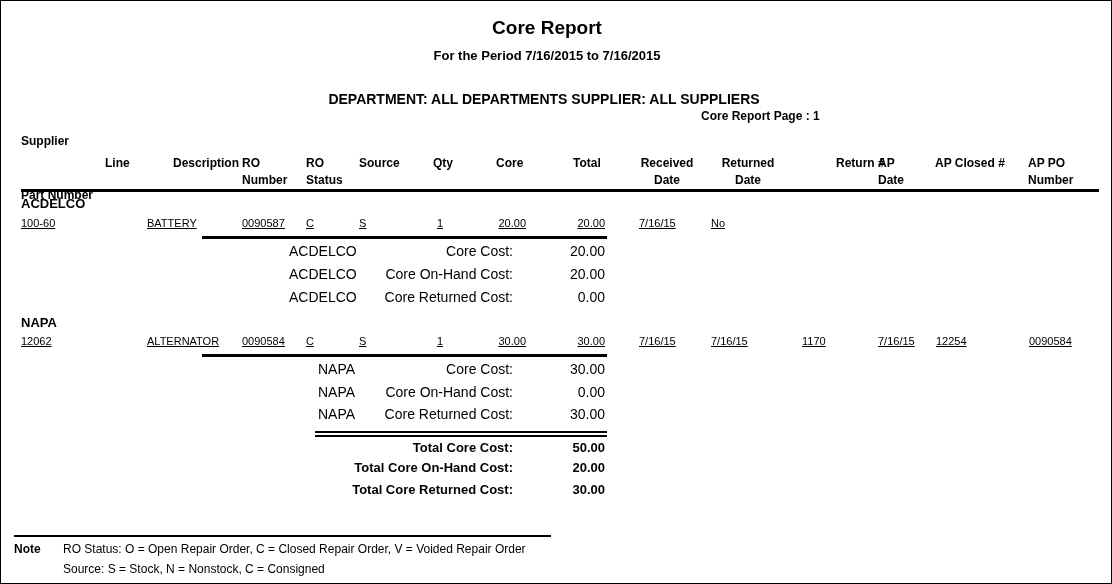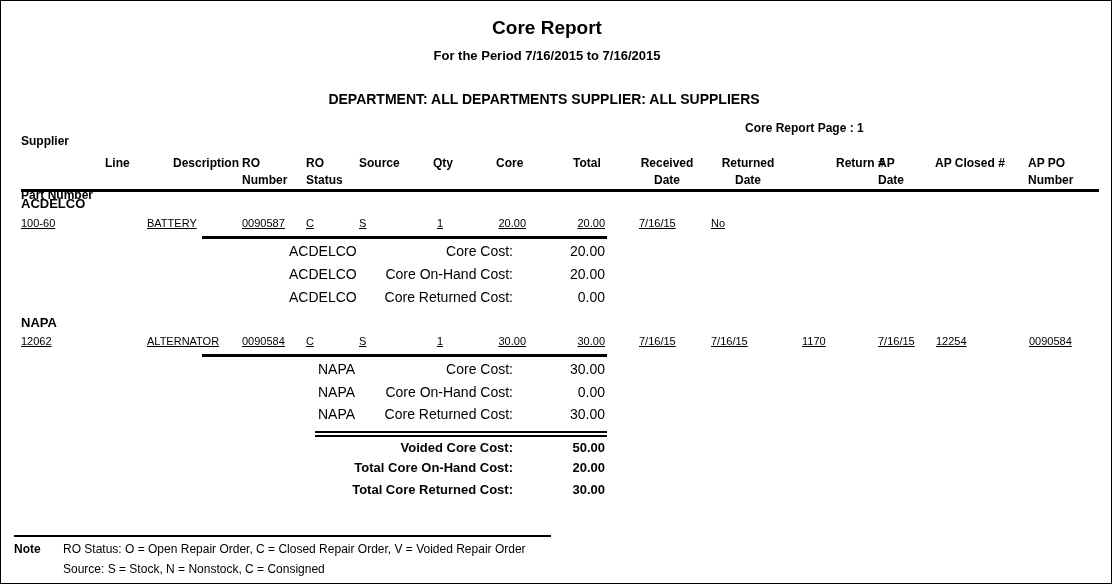--- a/index.html
+++ b/index.html
@@ -17,21 +17,21 @@
     .note { font-size: 12px; }
   </style>
 </head>
 <body>
 
 <div class="page">
 
   <div class="abs title">Core Report</div>
   <div class="abs sub" style="top:47px;">For the Period 7/16/2015 to 7/16/2015</div>
   <div class="abs sub" style="top:90px; font-size:14px; left:-3px;">DEPARTMENT:   ALL DEPARTMENTS  SUPPLIER:   ALL SUPPLIERS</div>
-  <div class="abs hdr" style="left:700px; top:119px;margin-left:44px;">Core Report Page : 1</div>
+  <div class="abs hdr" style="left:700px; top:107px;">Core Report Page : 1</div>
 
   <div class="abs hdr" style="left:20px; top:132px;">Supplier</div>
   <div class="abs hdr" style="left:20px; top:154px;margin-top:32px;">Part Number</div>
   <div class="abs hdr" style="left:104px; top:154px;">Line</div>
   <div class="abs hdr" style="left:146px; top:154px;padding-left:26px;">Description</div>
   <div class="abs hdr" style="left:241px; top:154px;"><span>RO</span><br><span>Number</span></div>
   <div class="abs hdr" style="left:305px; top:154px;"><span>RO</span><br><span>Status</span></div>
   <div class="abs hdr" style="left:358px; top:154px;">Source</div>
   <div class="abs hdr" style="left:432px; top:154px;">Qty</div>
   <div class="abs hdr" style="left:495px; top:154px;">Core</div>
@@ -92,21 +92,21 @@
   <div class="abs sum" style="left:540px; top:360px; width:64px; text-align:right;">30.00</div>
   <div class="abs sum" style="left:317px; top:383px;">NAPA</div>
   <div class="abs sum" style="left:370px; top:383px; width:142px; text-align:right;">Core On-Hand Cost:</div>
   <div class="abs sum" style="left:540px; top:383px; width:64px; text-align:right;">0.00</div>
   <div class="abs sum" style="left:317px; top:405px;">NAPA</div>
   <div class="abs sum" style="left:370px; top:405px; width:142px; text-align:right;">Core Returned Cost:</div>
   <div class="abs sum" style="left:540px; top:405px; width:64px; text-align:right;">30.00</div>
 
   <div class="rule" style="left:314px; top:430px; width:292px; height:2px;"></div>
   <div class="rule" style="left:314px; top:434px; width:292px; height:2px;"></div>
-  <div class="abs tot" style="left:300px; top:439px; width:212px; text-align:right;">Voided Core Cost:</div>
+  <div class="abs tot" style="left:300px; top:439px; width:212px; text-align:right;">Total Core Cost:</div>
   <div class="abs tot" style="left:540px; top:439px; width:64px; text-align:right;">50.00</div>
   <div class="abs tot" style="left:300px; top:459px; width:212px; text-align:right;">Total Core On-Hand Cost:</div>
   <div class="abs tot" style="left:540px; top:459px; width:64px; text-align:right;">20.00</div>
   <div class="abs tot" style="left:300px; top:481px; width:212px; text-align:right;">Total Core Returned Cost:</div>
   <div class="abs tot" style="left:540px; top:481px; width:64px; text-align:right;">30.00</div>
 
   <div class="rule" style="left:13px; top:534px; width:537px; height:2px;"></div>
   <div class="abs note" style="left:13px; top:541px; font-weight:bold;">Note</div>
   <div class="abs note" style="left:62px; top:561px;">Source: S = Stock, N = Nonstock, C = Consigned</div>
   <div class="abs note" style="left:62px; top:541px;">RO Status: O = Open Repair Order, C = Closed Repair Order, V = Voided Repair Order</div>

